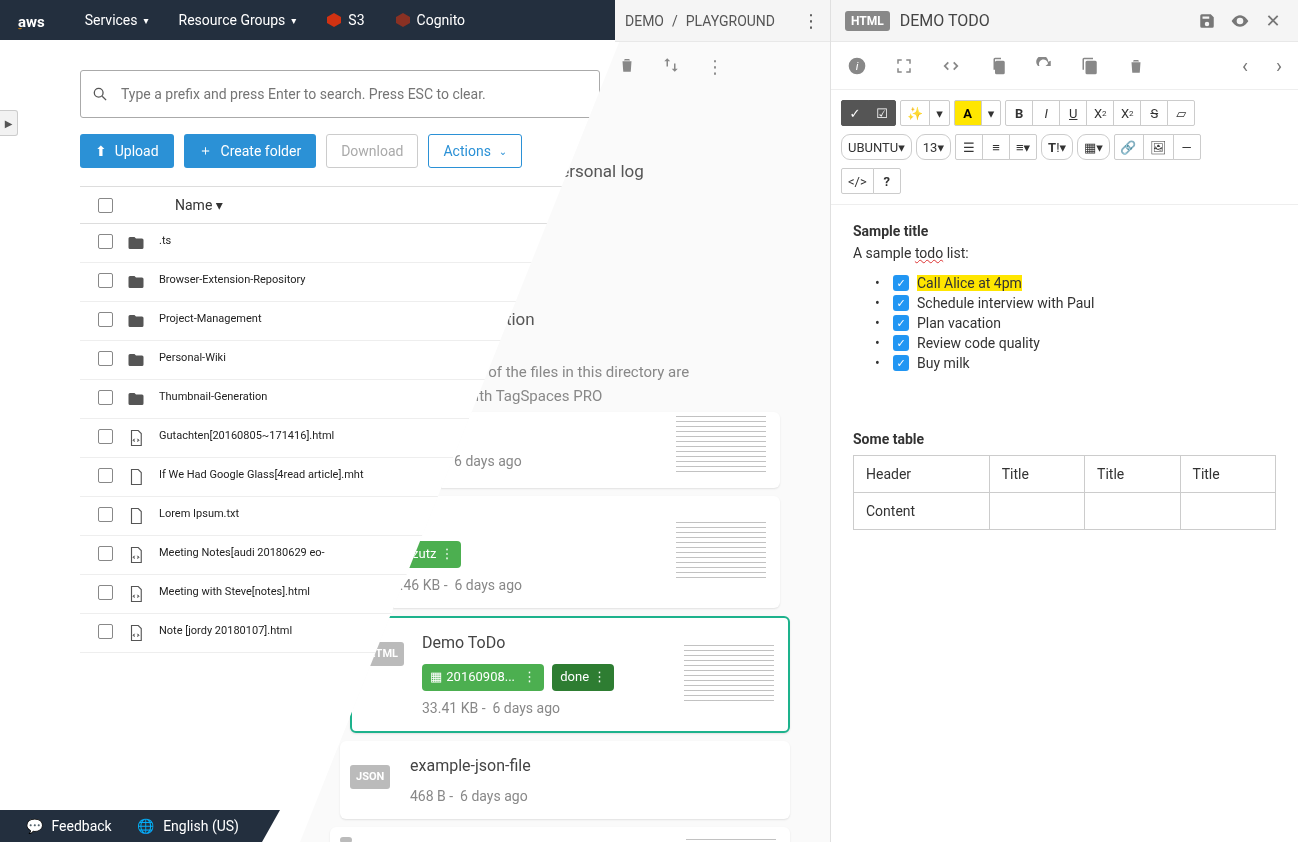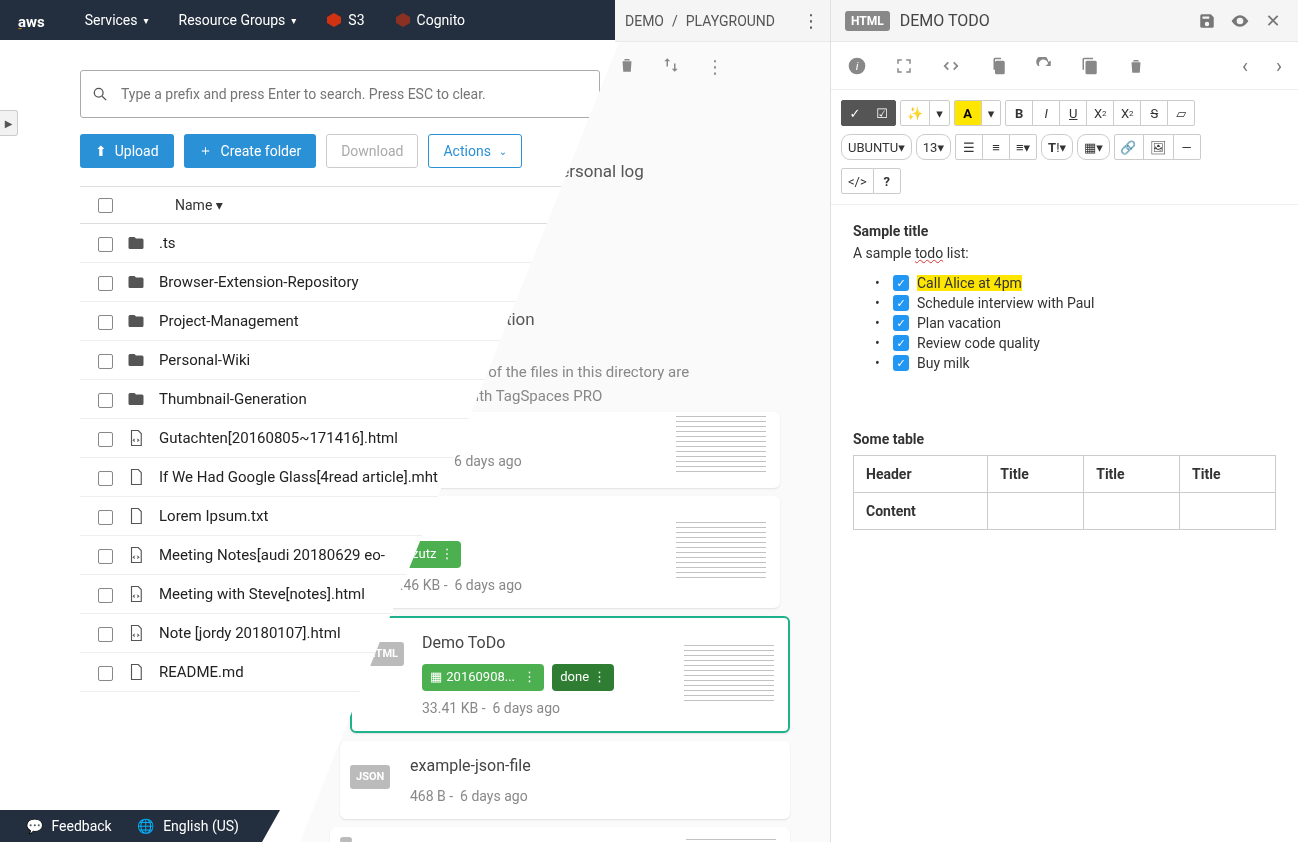--- a/index.html
+++ b/index.html
@@ -16,21 +16,21 @@
 .aws-panel{position:absolute;top:40px;left:0;width:620px;height:770px;padding:30px 0 0 80px;background:#fff;z-index:2}
 .search-row{display:flex;align-items:center;border:1px solid #aaa;border-radius:3px;height:48px;padding:0 12px;width:520px;color:#888}
 .search-row input{border:none;outline:none;flex:1;padding-left:14px;font-size:14px}
 .btn-row{margin-top:16px;display:flex;gap:10px}
 .btn{height:34px;padding:0 14px;border-radius:3px;display:flex;align-items:center;gap:8px;font-size:14px;cursor:pointer;border:1px solid transparent}
 .btn-blue{background:#2b91d6;color:#fff}
 .btn-white{background:#fff;border:1px solid #ccc;color:#aaa}
 .btn-outline{background:#fff;border:1px solid #2b91d6;color:#2b91d6}
 .tbl-head{margin-top:18px;padding:10px 0 10px 18px;border-top:1px solid #ddd;border-bottom:1px solid #ddd;display:flex;align-items:center;gap:22px;font-size:14px;color:#333}
 .cb{width:15px;height:15px;border:1px solid #888;border-radius:2px;background:#fff;flex-shrink:0}
-.row{padding:10px 0 10px 18px;border-bottom:1px solid #eee;display:flex;align-items:flex-end;gap:14px;font-size:15px;color:#222}
+.row{padding:10px 0 10px 18px;border-bottom:1px solid #eee;display:flex;align-items:flex-start;gap:14px;font-size:11px;color:#222}
 .row .ficon{width:18px;color:#555;flex-shrink:0}
 .diagonal{position:absolute;top:40px;left:0;width:830px;height:802px;background:#fafafa;z-index:3;clip-path:polygon(620px 0, 830px 0, 830px 802px, 300px 802px);padding-left:350px;padding-top:0}
 .diag-content{color:#565656;font-size:17px;line-height:1.6}
 .card{background:#fff;border-radius:6px;margin:8px 0;padding:12px 14px;width:450px;position:relative;display:flex;box-shadow:0 1px 2px rgba(0,0,0,.1)}
 .card.selected{border:2px solid #1db28c}
 .card-badge{position:absolute;left:-48px;top:8px;background:#bbb;color:#fff;font-size:11px;font-weight:bold;padding:3px 6px;border-radius:3px}
 .card-badge.html{left:10px;top:24px;transform:none;background:#bbb}
 .card-body{flex:1}
 .card-title{font-size:16px;color:#444;margin-bottom:6px}
 .tag{display:inline-flex;align-items:center;padding:3px 8px;border-radius:4px;font-size:13px;color:#fff;margin-right:4px}
@@ -63,21 +63,21 @@
 .editor-body .wavy{text-decoration:underline wavy #d33;text-decoration-thickness:1px}
 .todo-list{list-style:disc;padding-left:40px;margin:14px 0 60px}
 .todo-list li{display:flex;align-items:center;gap:8px;margin:4px 0;list-style:disc}
 .todo-list li::before{content:"•";position:absolute;margin-left:-18px;color:#333}
 .todo-list li{position:relative}
 .chk{width:16px;height:16px;border:2px solid #2196f3;border-radius:3px;display:inline-flex;align-items:center;justify-content:center;color:#fff;font-size:11px;flex-shrink:0}
 .chk.on{background:#2196f3}
 .chk.off{border-color:#666}
 .hl{background:#ffe600}
 .etable{width:100%;border-collapse:collapse;margin-top:8px}
-.etable td,.etable th{border:1px solid #ccc;padding:10px 12px;text-align:left;font-weight:bold;font-size:14px}
+.etable td,.etable th{border:1px solid #ccc;padding:10px 12px;text-align:left;font-weight:normal;font-size:14px}
 .breadcrumb-bar{position:absolute;top:0;left:615px;height:42px;width:215px;background:#f5f5f5;z-index:7;display:flex;align-items:center;padding:0 10px;gap:8px;color:#555;font-size:14px;border-bottom:1px solid #e8e8e8}
 .breadcrumb-bar .sp{flex:1}
 .bc-icons{position:absolute;top:56px;left:612px;width:120px;z-index:7;display:flex;gap:26px;color:#888;font-size:18px;padding-left:6px}
 svg{display:block}
 </style>
 </head>
 <body>
 
 <div class="aws-bar">
   <div class="aws-logo">
@@ -242,29 +242,20 @@
       </div>
       <div class="row">
         <span class="cb"></span>
         <span class="ficon">
           <svg width="18" height="18" viewBox="0 0 24 24">
             <path fill="none" stroke="#555" stroke-width="1.5" d="M6 2h9l4 4v16H6z"></path>
             <path fill="#555" d="M10 13l-2 2 2 2m4-4l2 2-2 2" stroke="#555" stroke-width="1.2"></path>
           </svg>
         </span>
         <span>Note [jordy 20180107].html</span>
-      </div>
-      <div class="row">
-        <span class="cb"></span>
-        <span class="ficon">
-          <svg width="18" height="18" viewBox="0 0 24 24">
-            <path fill="none" stroke="#555" stroke-width="1.5" d="M6 2h9l4 4v16H6z"></path>
-          </svg>
-        </span>
-        <span>README.md</span>
       </div>
     </div>
 </div>
 
 <div class="breadcrumb-bar">
   <span>DEMO</span>
   <span>/</span>
   <span>PLAYGROUND</span>
   <span class="sp"></span>
   <span style="font-size:18px">⋮</span>

